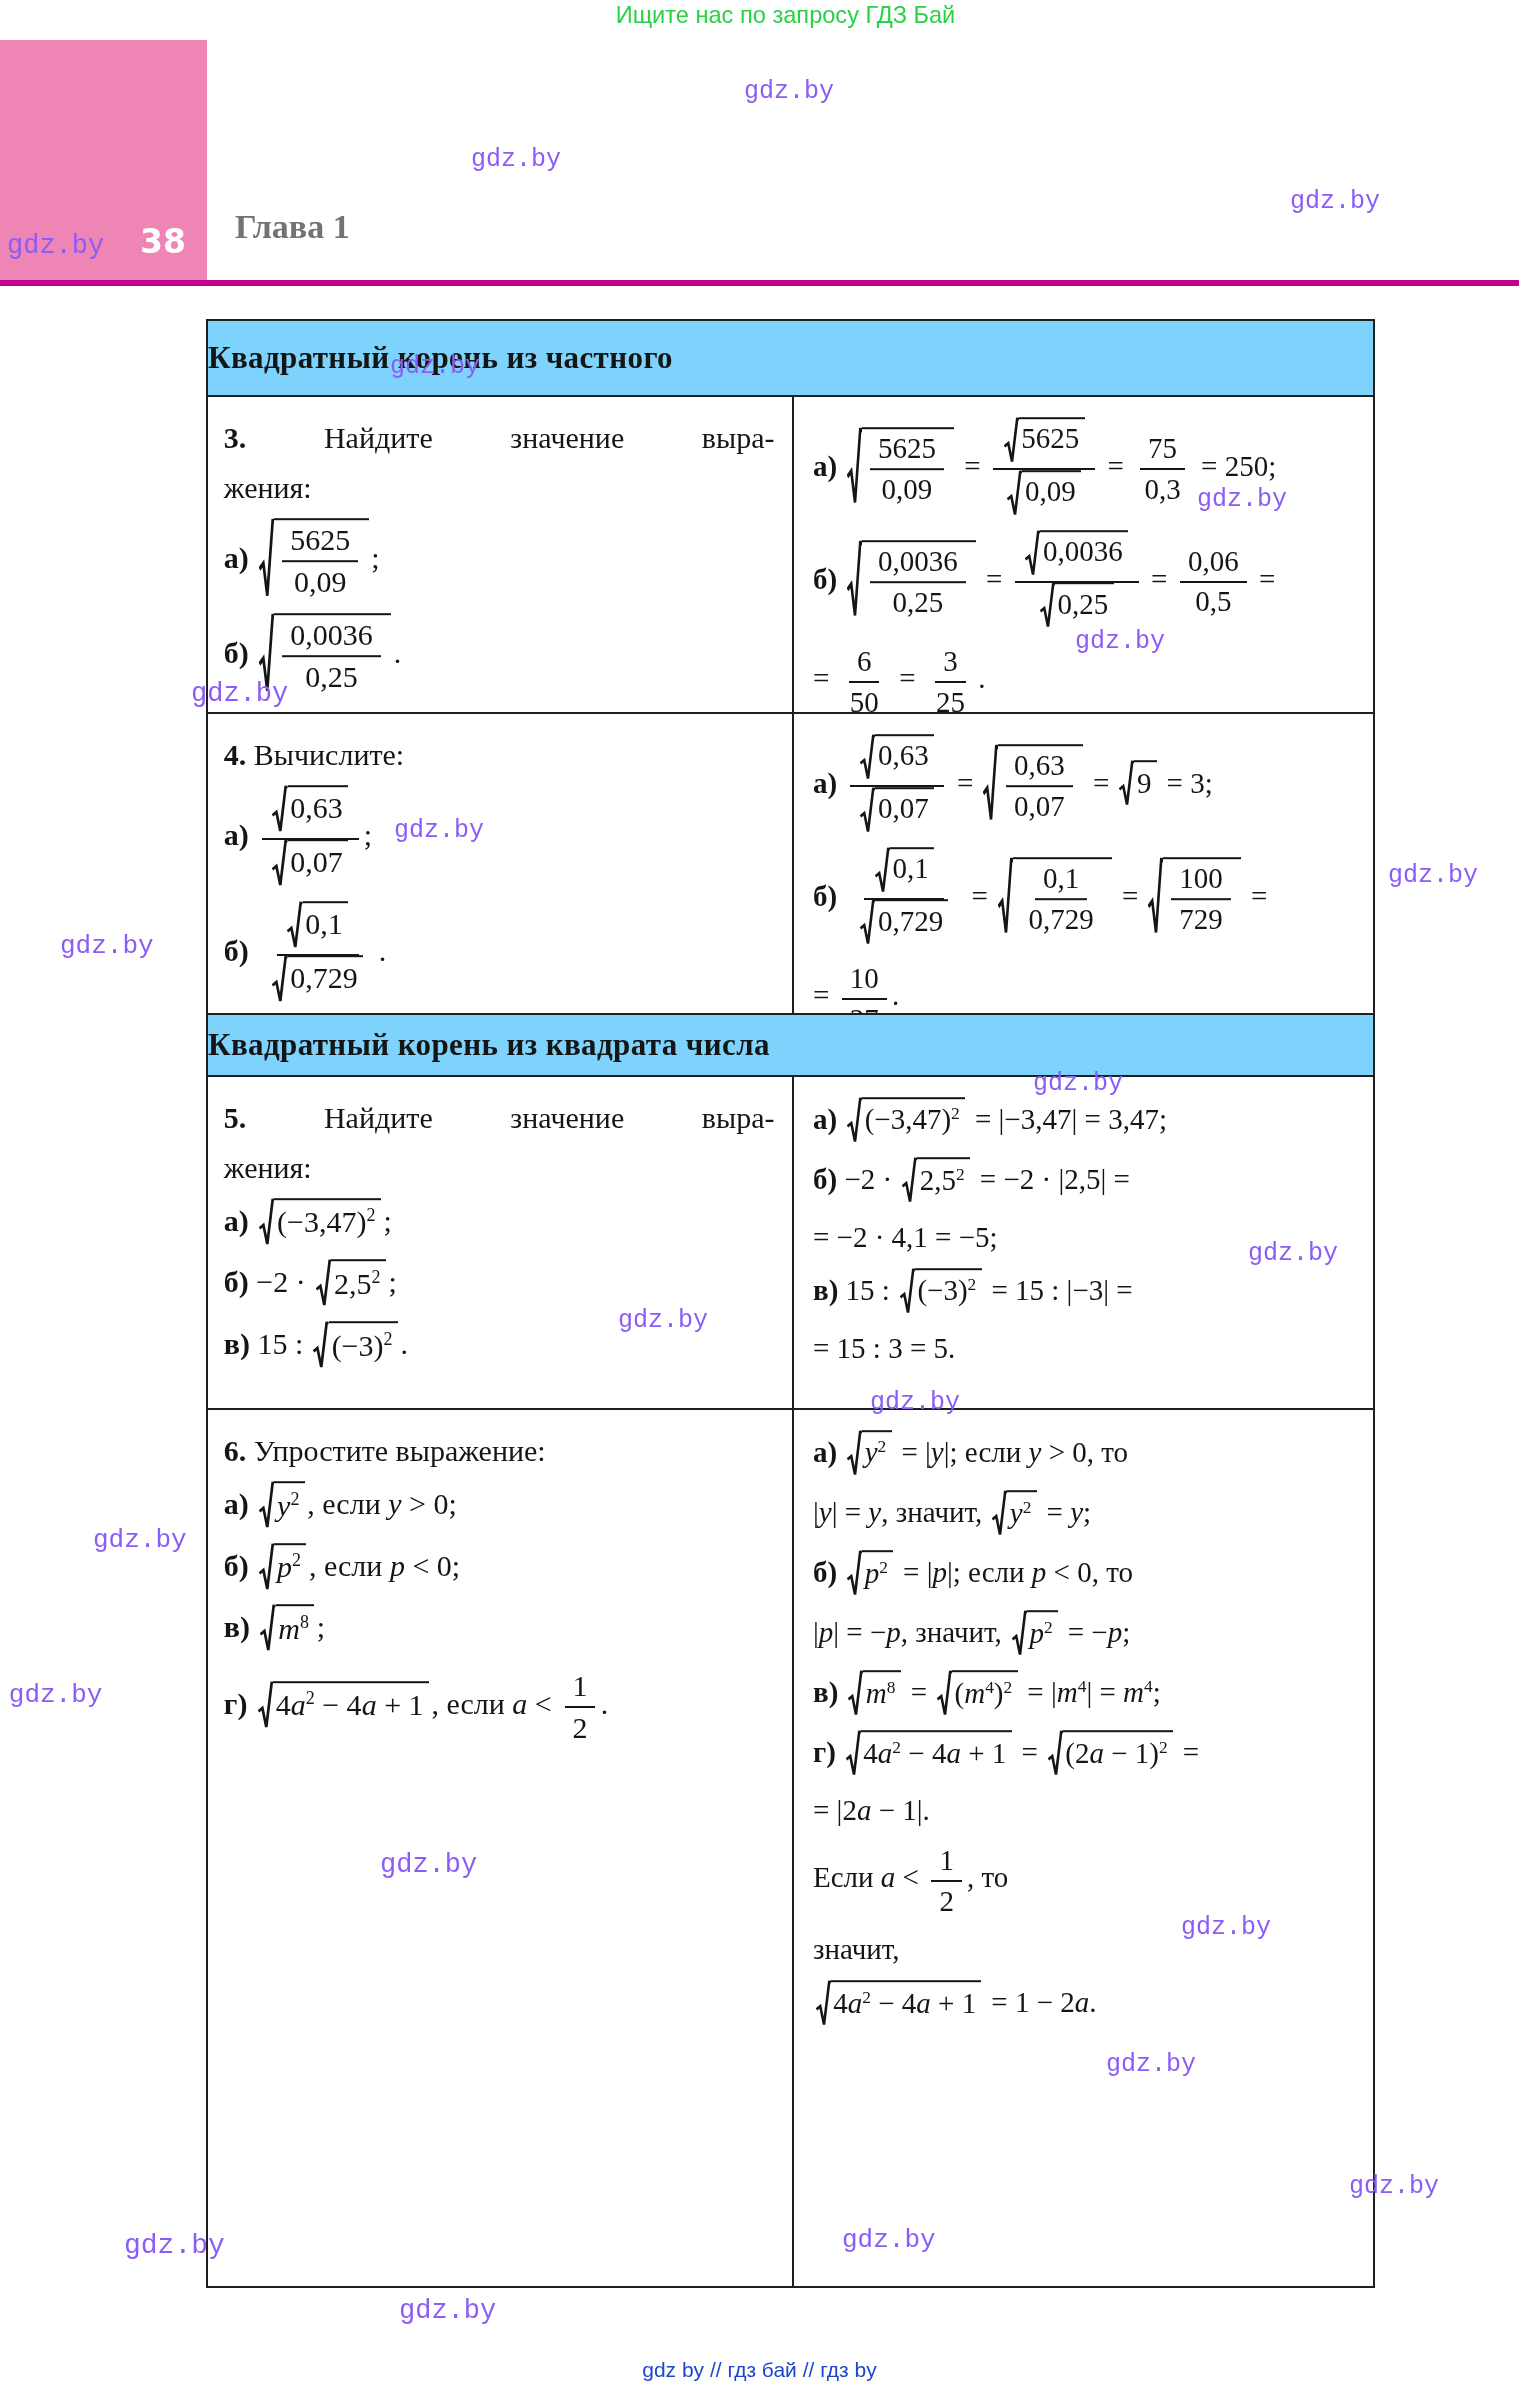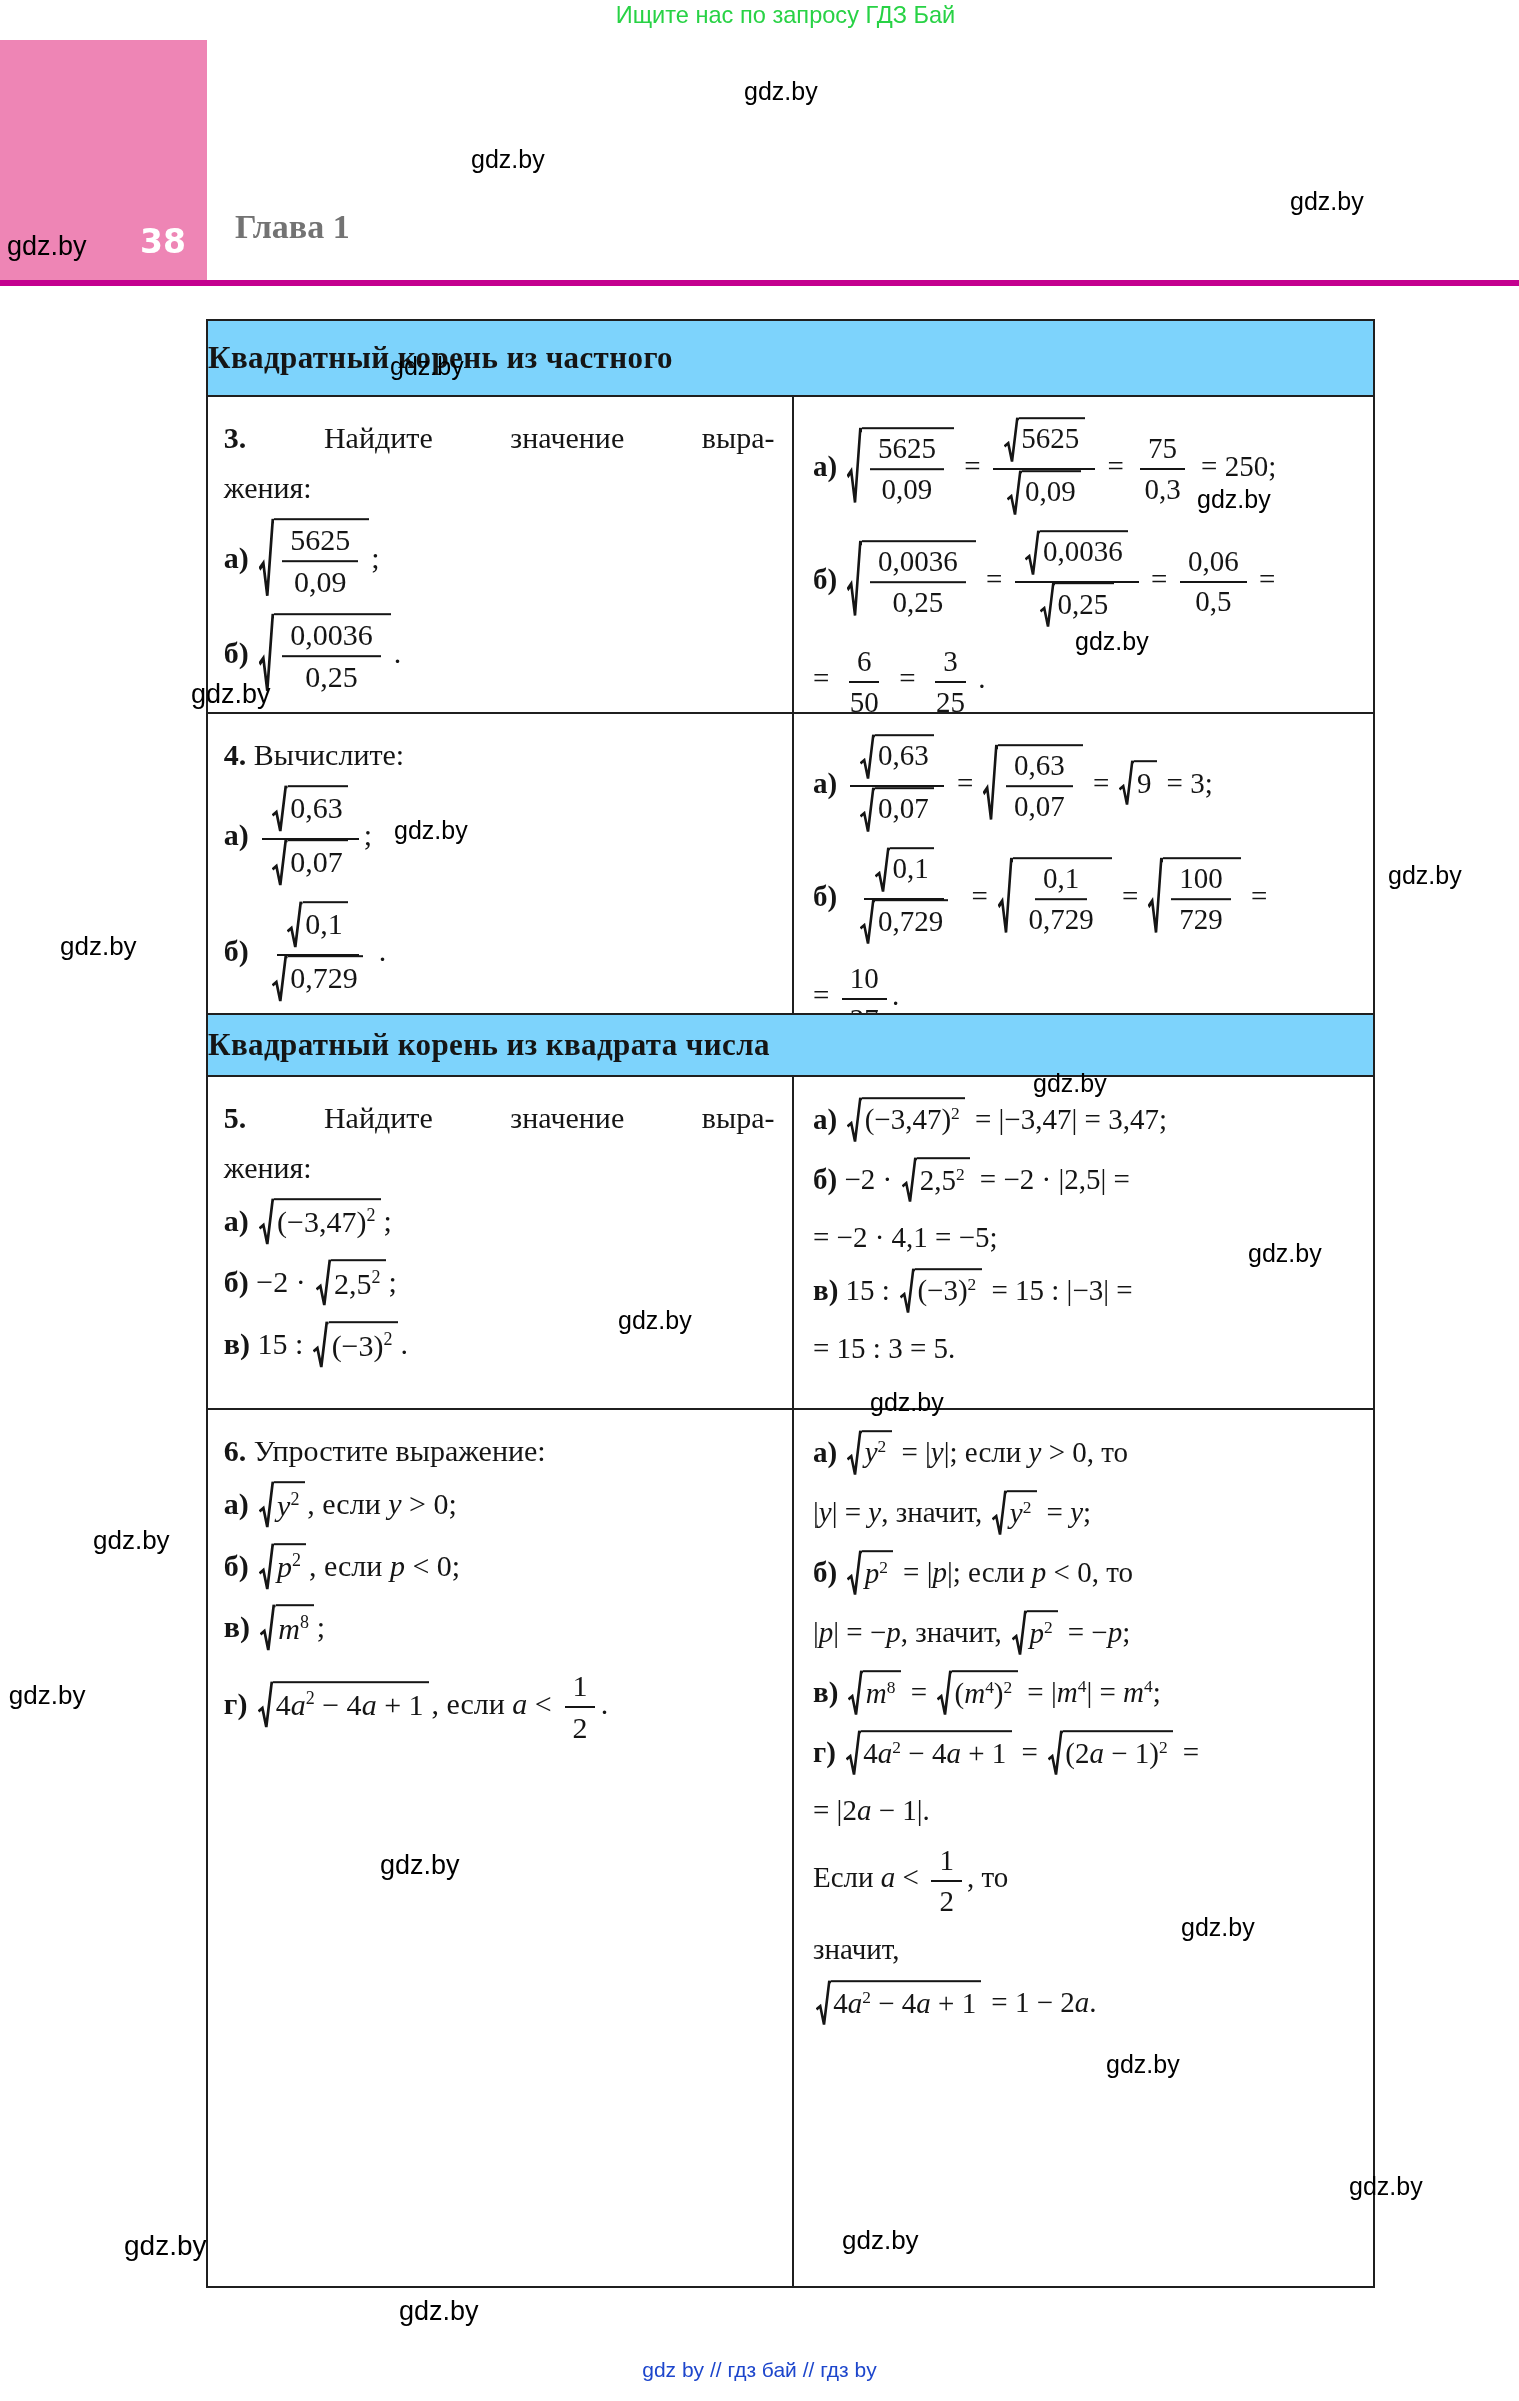--- a/index.html
+++ b/index.html
@@ -11,21 +11,21 @@
   #banner{top:1.8px;left:0;width:100%;text-align:center;
           font:500 23.6px "Liberation Sans",sans-serif;color:#28d245;margin-left:26px;}
 
   
   #pinkblock{left:0;top:40px;width:207px;height:240px;background:#ee85b5;}
   #pagenum{left:140px;top:222px;font:700 33px "DejaVu Sans",sans-serif;color:#ffffff;}
   #chapter{left:235px;top:208px;font:700 34px "Liberation Serif",serif;color:#737373;}
   #magenta-line{left:0;top:280px;width:1519px;height:6.1px;background:#c4008f;}
 
   
-  .wm{position:absolute;font-family:Liberation Sans, sans-serif;color:#000000;white-space:nowrap;}
+  .wm{position:absolute;font-family:Liberation Mono, monospace;color:#8b5cf6;white-space:nowrap;}
 
   
   #tbl{left:206px;top:319px;width:1169px;height:1969px;box-sizing:border-box;
        border:2.6px solid #1f1f1f;display:flex;flex-direction:column;background:#fff;}
   .trow{display:flex;box-sizing:border-box;flex:none;overflow:hidden;}
   .trow + .trow{border-top:2.6px solid #1f1f1f;}
   .hrow{display:flex;align-items:center;justify-content:flex-start;background:#7dd3fc;
         font:700 31px "Liberation Serif",serif;letter-spacing:0.4px;}
   .pcell{width:586px;flex:none;box-sizing:border-box;border-right:2.6px solid #1f1f1f;
          padding:10.5px 17.5px 0 15.8px;overflow:hidden;}

